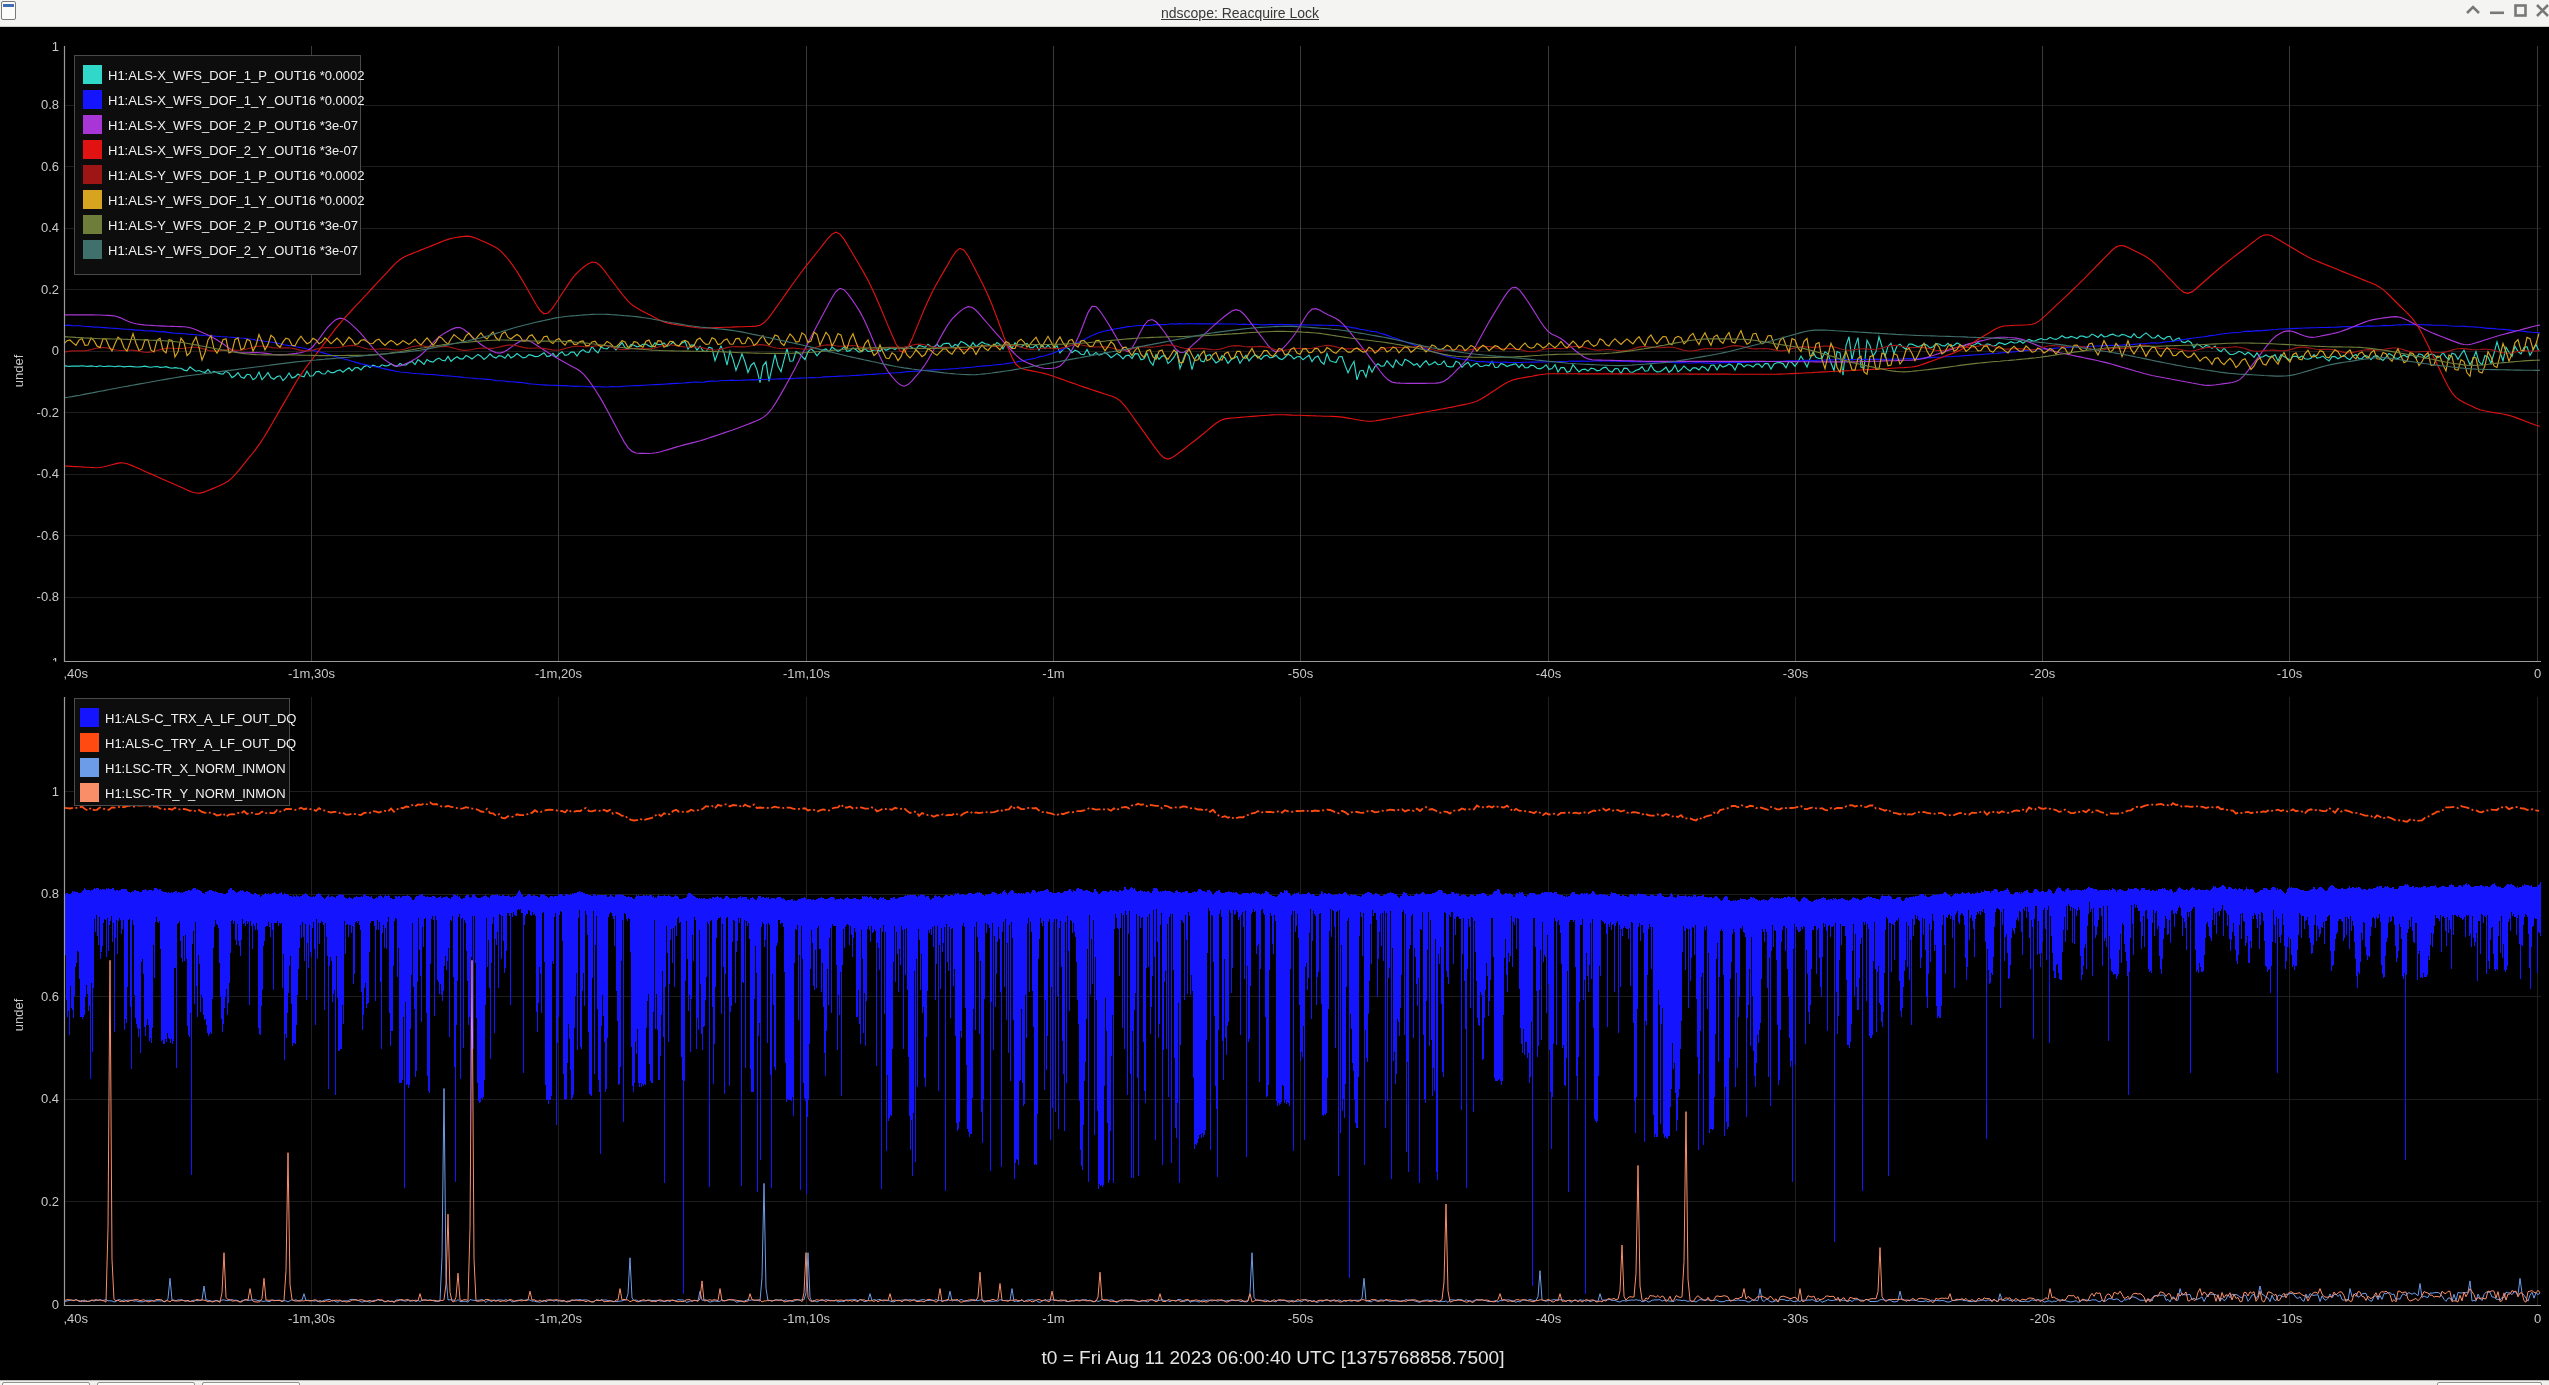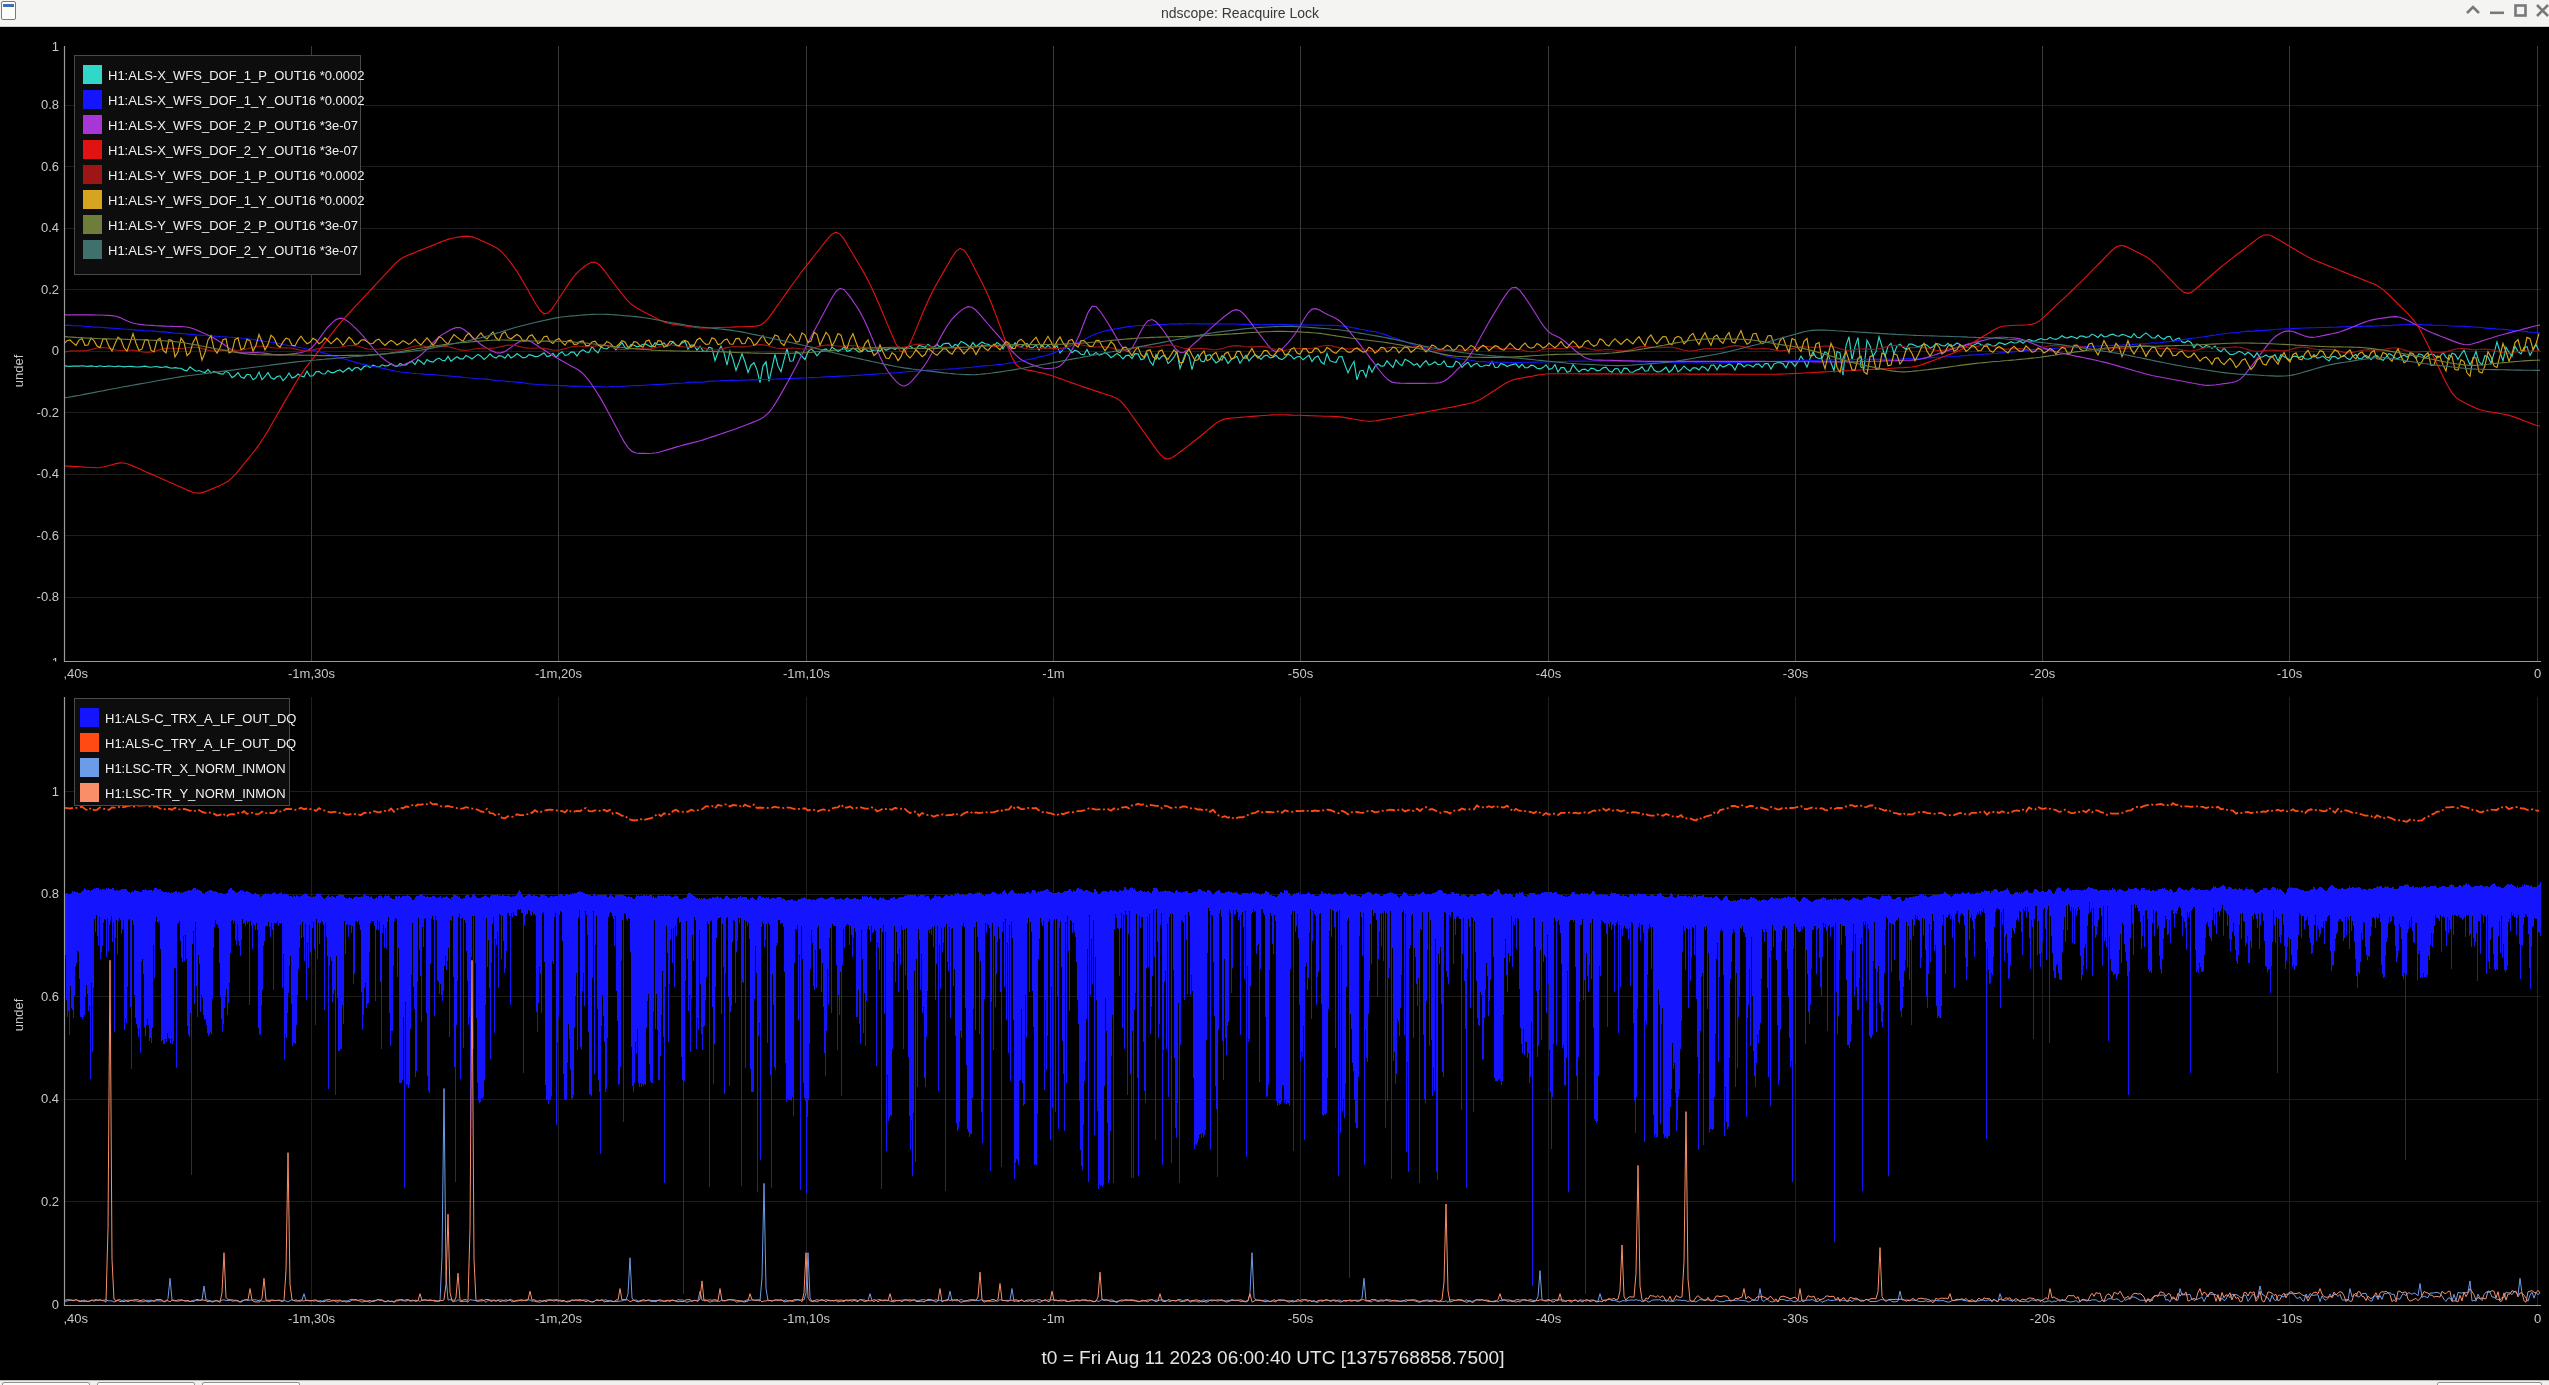--- a/index.html
+++ b/index.html
@@ -1,16 +1,16 @@
 <!DOCTYPE html>
 <html><head><meta charset="utf-8"><title>ndscope: Reacquire Lock</title>
 <style>
 html,body{margin:0;padding:0;background:#000;width:2549px;height:1385px;overflow:hidden;font-family:"Liberation Sans",sans-serif;}
 #titlebar{position:absolute;left:0;top:0;width:100%;height:26px;background:#f4f4f3;border-bottom:1px solid #cbcbc9;}
-#title{position:absolute;left:0;top:0;width:2480px;text-align:center;line-height:26px;font-size:14px;color:#3a3a3a;}
+#title{position:absolute;left:0;top:0;width:2480px;text-align:center;line-height:26px;font-size:14px;color:#3a3a3a;text-decoration:underline;}
 #wicon{position:absolute;left:1px;top:1px;width:13px;height:17px;background:#fcfcfb;border:1px solid #7a7a7a;border-radius:2px;}
 #wicon:before{content:"";position:absolute;left:1px;right:1px;top:2px;height:3px;background:#3e6db5;}
 #toolbar{position:absolute;left:0;top:1380px;width:100%;height:5px;background:#efefed;border-top:1px solid #b9b9b7;}
 .tbtn{position:absolute;top:1px;height:10px;background:#fbfbfa;border:1px solid #8f8f8d;border-radius:2px;}
 </style></head>
 <body>
 <div id="titlebar">
     <div id="title">ndscope: Reacquire Lock</div>
 <svg width="100" height="21" viewBox="0 0 100 21" style="position:absolute;right:0;top:0">
 <path d="M18 13L24 7L30 13" stroke="#787878" stroke-width="2.6" fill="none"></path>

